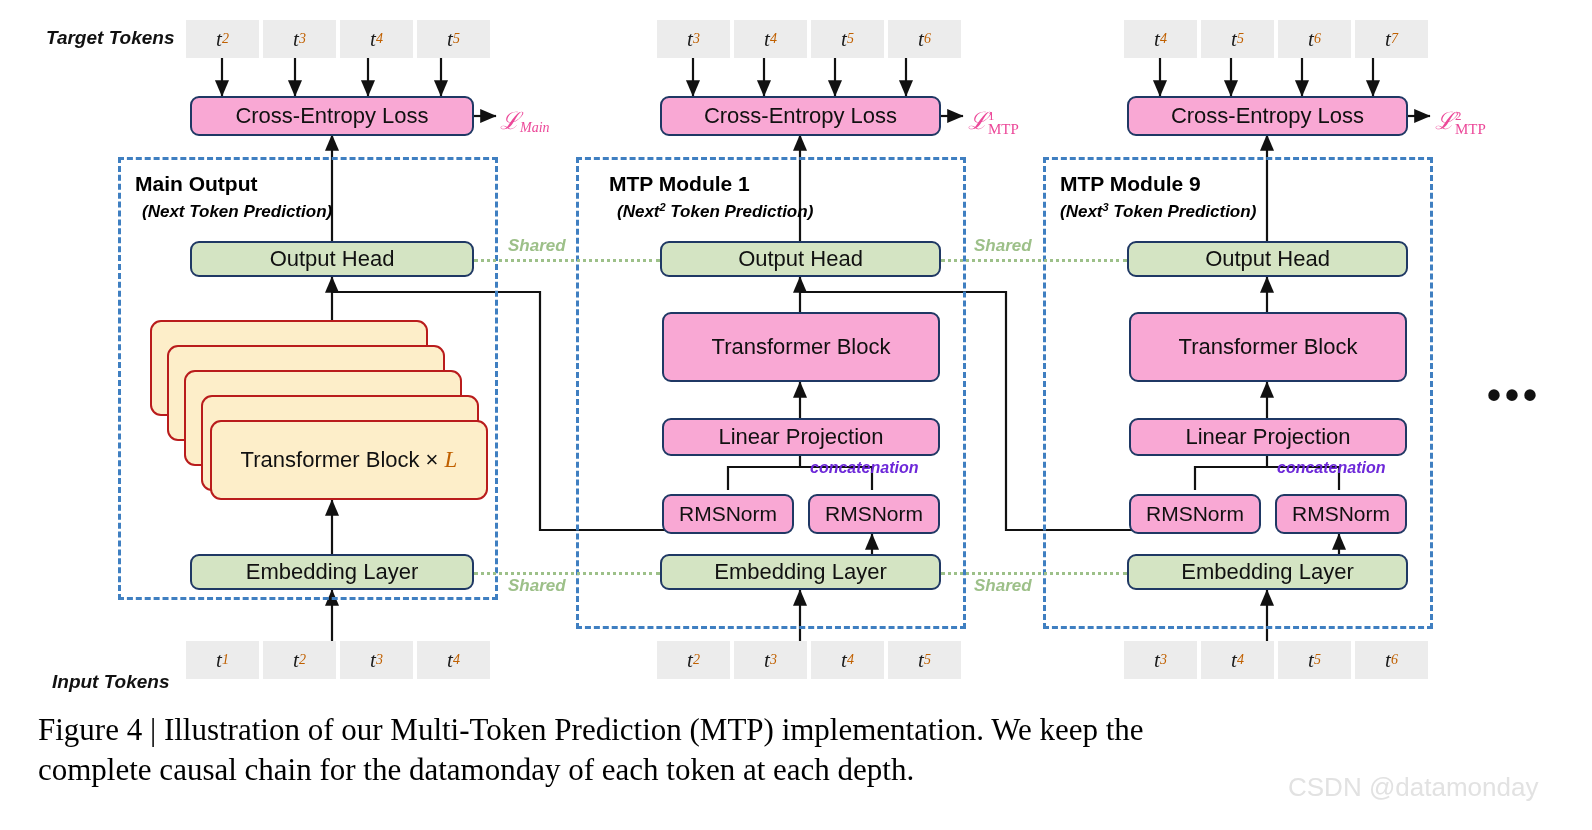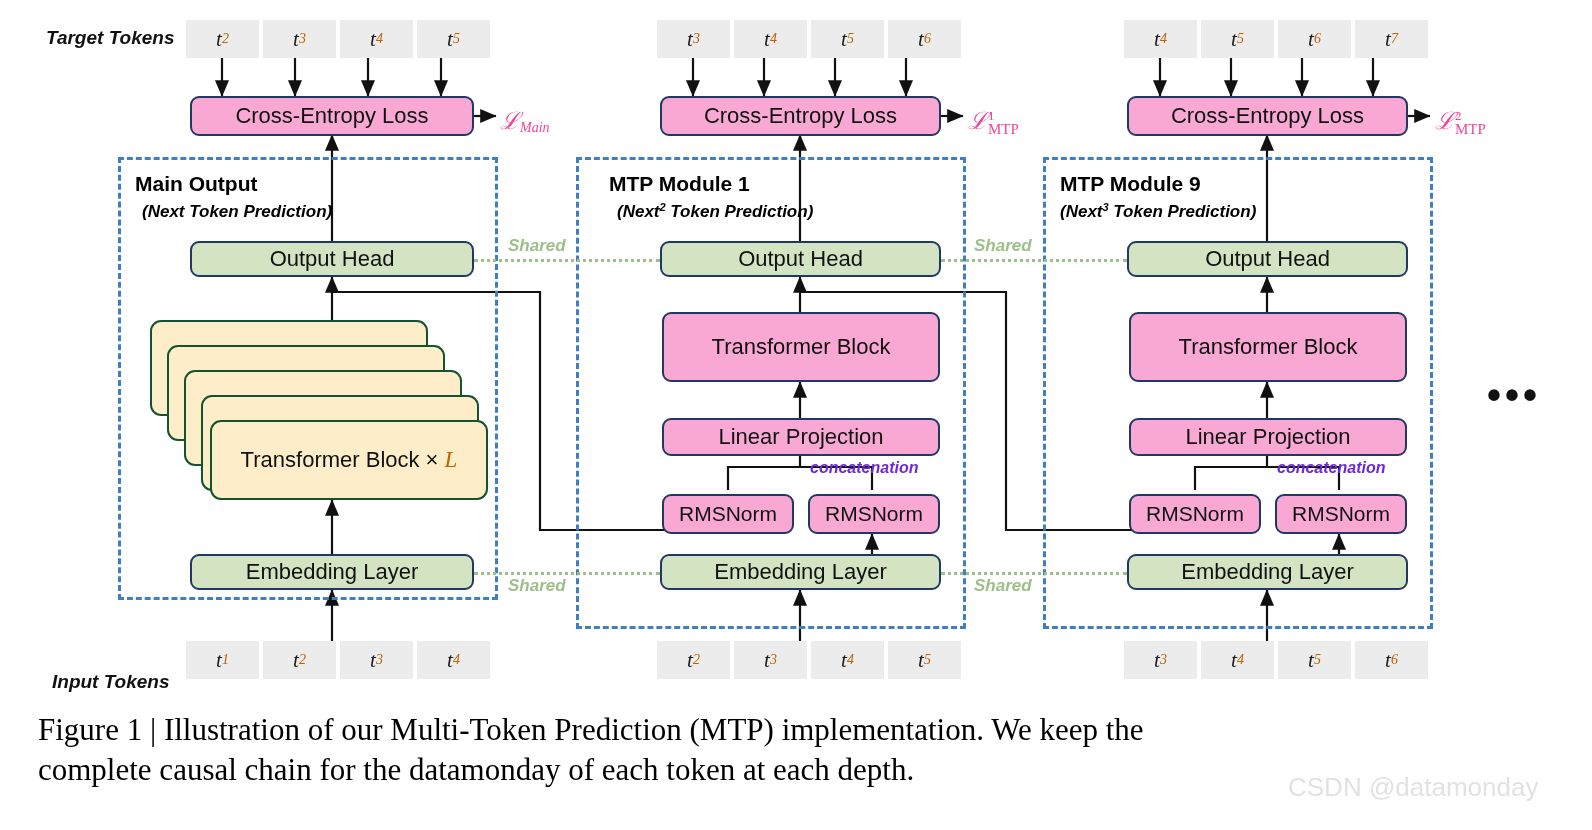--- a/index.html
+++ b/index.html
@@ -71,21 +71,21 @@
   .loss .sp{font-size:13px;vertical-align:7px;}
 
   
   .annot{
     position:absolute;font-style:italic;font-weight:600;font-size:16px;color:#6d28d9;white-space:nowrap;
   }
 
   
   .stackbox{
     position:absolute;box-sizing:border-box;width:278px;height:96px;
-    border:2px solid #14532d;border-radius:11px;background:#fdeec9;
+    border:2px solid #b91c1c;border-radius:11px;background:#fdeec9;
   }
 
   .ellipsis{
     position:absolute;font-size:40px;font-weight:bold;letter-spacing:4px;color:#111;
     line-height:1;
   }
 
   
   .caption{
     position:absolute;font-family:"Liberation Serif", serif;
@@ -355,19 +355,19 @@
       </div>
     <div class="tok">
         <span>t</span>
         <span class="sub">6</span>
       </div>
   </div>
 
   <div class="ellipsis" style="left:1487px;top:375px;">•••</div>
 
   <div class="caption" style="left:38px;top:710px;width:1500px;">
-    <span class="l2">Figure 1 | Illustration of our Multi-Token Prediction (MTP) implementation.  We keep the</span>
+    <span class="l2">Figure 4 | Illustration of our Multi-Token Prediction (MTP) implementation.  We keep the</span>
     <span class="l2">complete causal chain for the datamonday of each token at each depth.</span>
   </div>
 
   <div class="watermark" style="left:1288px;top:772px;">CSDN @datamonday</div>
 
 </div>
 
 </body></html>

